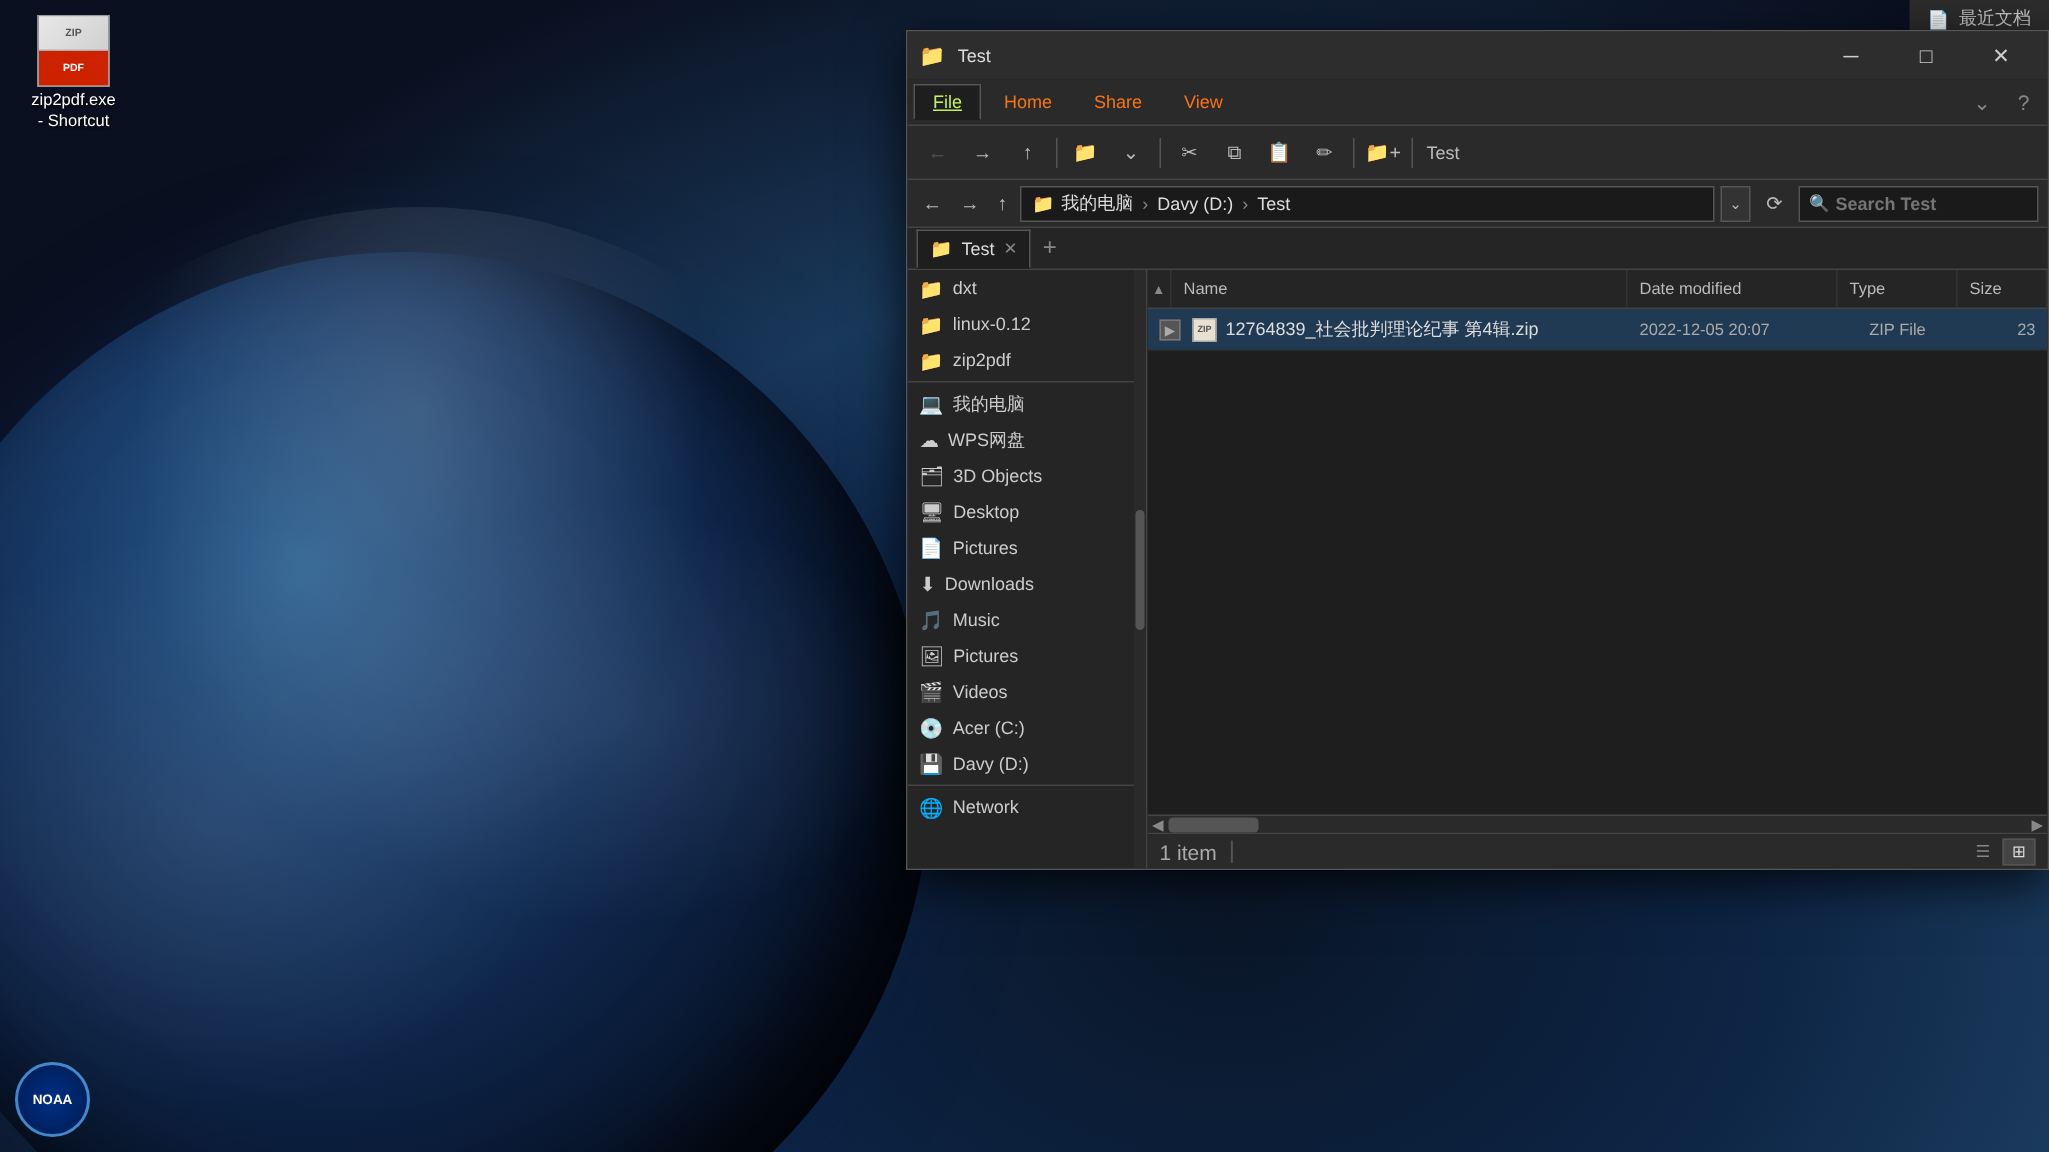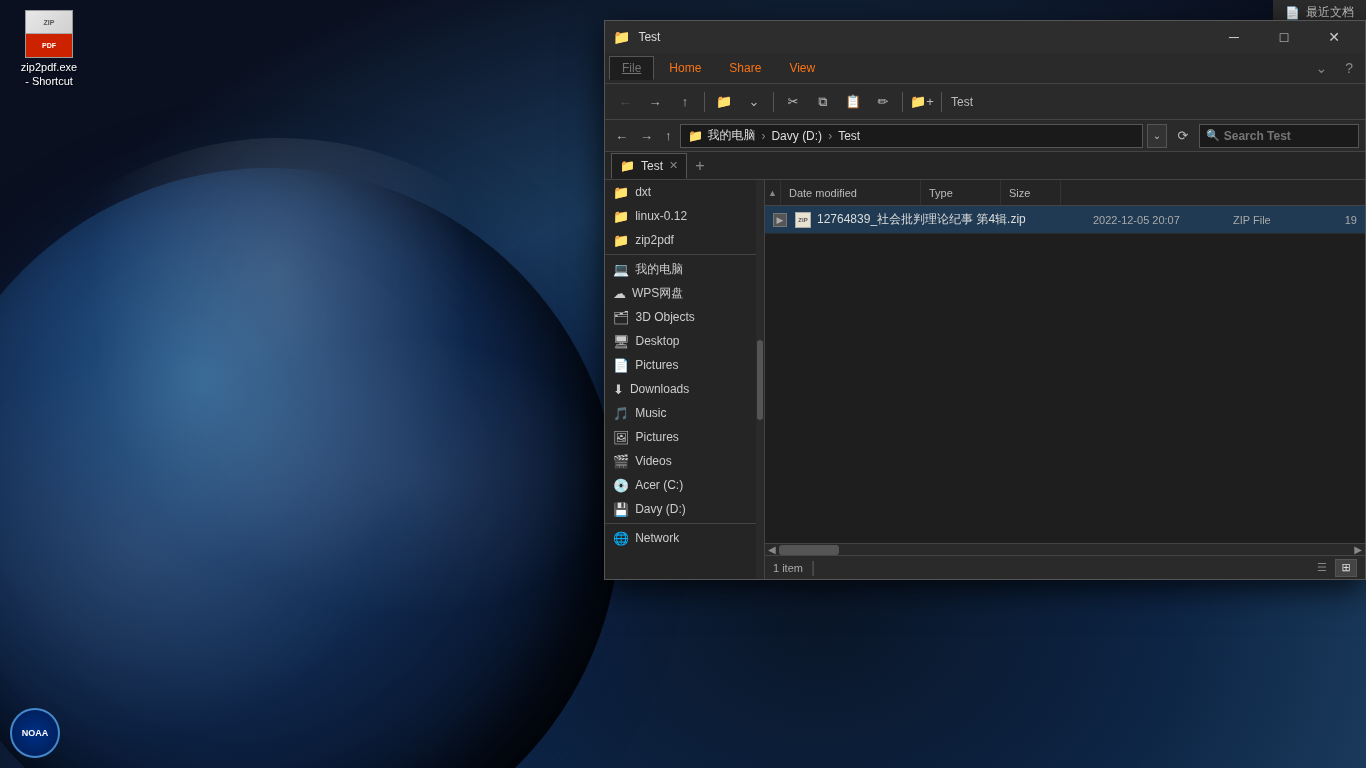--- a/index.html
+++ b/index.html
@@ -196,21 +196,21 @@
     .ribbon-tab {
       padding: 4px 12px;
       color: #f97316;
       font-size: 12px;
       cursor: pointer;
       border: 1px solid transparent;
     }
     .ribbon-tab.active {
       background: #1e1e1e;
       border-color: #555 #555 transparent #555;
-      color: #737373;
+      color: #bef264;
       text-decoration: underline;
     }
     .ribbon-expand {
       margin-left: auto;
       color: #888;
       font-size: 14px;
       padding: 4px 8px;
       cursor: pointer;
     }
     .ribbon-help {
@@ -456,21 +456,21 @@
 
     .file-row-name {
       flex: 1;
       display: flex;
       align-items: center;
       gap: 6px;
       padding: 0 8px;
       overflow: hidden;
     }
     .file-row-date { width: 140px; padding: 0 8px; color: #aaa; font-size: 11px; }
-    .file-row-type { width: 80px; padding: 0 8px; color: #aaa; font-size: 11px; }
+    .file-row-type { width: 80px; padding: 0 8px; color: #aaa; font-size: 11px; text-align: center; }
     .file-row-size { width: 60px; padding: 0 8px; color: #aaa; font-size: 11px; text-align: right; }
 
     .file-icon-zip {
       width: 16px;
       height: 16px;
       background: #e8e0d0;
       border: 1px solid #aaa;
       display: flex;
       align-items: center;
       justify-content: center;
@@ -525,21 +525,21 @@
       background: #2a2a2a;
       border-top: 1px solid #444;
       display: flex;
       align-items: center;
       padding: 0 8px;
       gap: 8px;
       flex-shrink: 0;
     }
     .status-text {
       color: #aaa;
-      font-size: 11px;
+      font-size: 14px;
     }
     .status-sep { color: #555; }
     .status-view-btns {
       margin-left: auto;
       display: flex;
       gap: 2px;
     }
     .status-view-btn {
       width: 22px;
       height: 18px;
@@ -740,37 +740,38 @@
       </div>
     </div>
 
     <div class="file-list-area">
 
       <div class="file-list-header">
 
         <div style="width:16px;height:100%;display:flex;align-items:center;justify-content:center;border-right:1px solid #333;cursor:pointer;">
           <span style="color:#888;font-size:9px;">▲</span>
         </div>
+        <div class="file-col file-col-name">Name</div>
         <div class="file-col file-col-date">Date modified</div>
         <div class="file-col file-col-type">Type</div>
         <div class="file-col file-col-size">Size</div>
       </div>
 
       <div class="file-list-body">
         <div class="file-row selected">
           <div class="file-row-name">
             <span class="zip-expand-icon">▶</span>
             <span class="file-icon-zip">
               <span style="font-size:6px;color:#555;font-weight:bold;">ZIP</span>
             </span>
             <span>12764839_社会批判理论纪事 第4辑.zip</span>
           </div>
           <div class="file-row-date">2022-12-05 20:07</div>
           <div class="file-row-type">ZIP File</div>
-          <div class="file-row-size">19</div>
+          <div class="file-row-size">23</div>
         </div>
       </div>
 
       <div class="h-scrollbar">
         <span class="h-scroll-arrow">◀</span>
         <div style="flex:1;position:relative;height:10px;">
           <div class="h-scrollbar-thumb"></div>
         </div>
         <span class="h-scroll-arrow">▶</span>
       </div>

